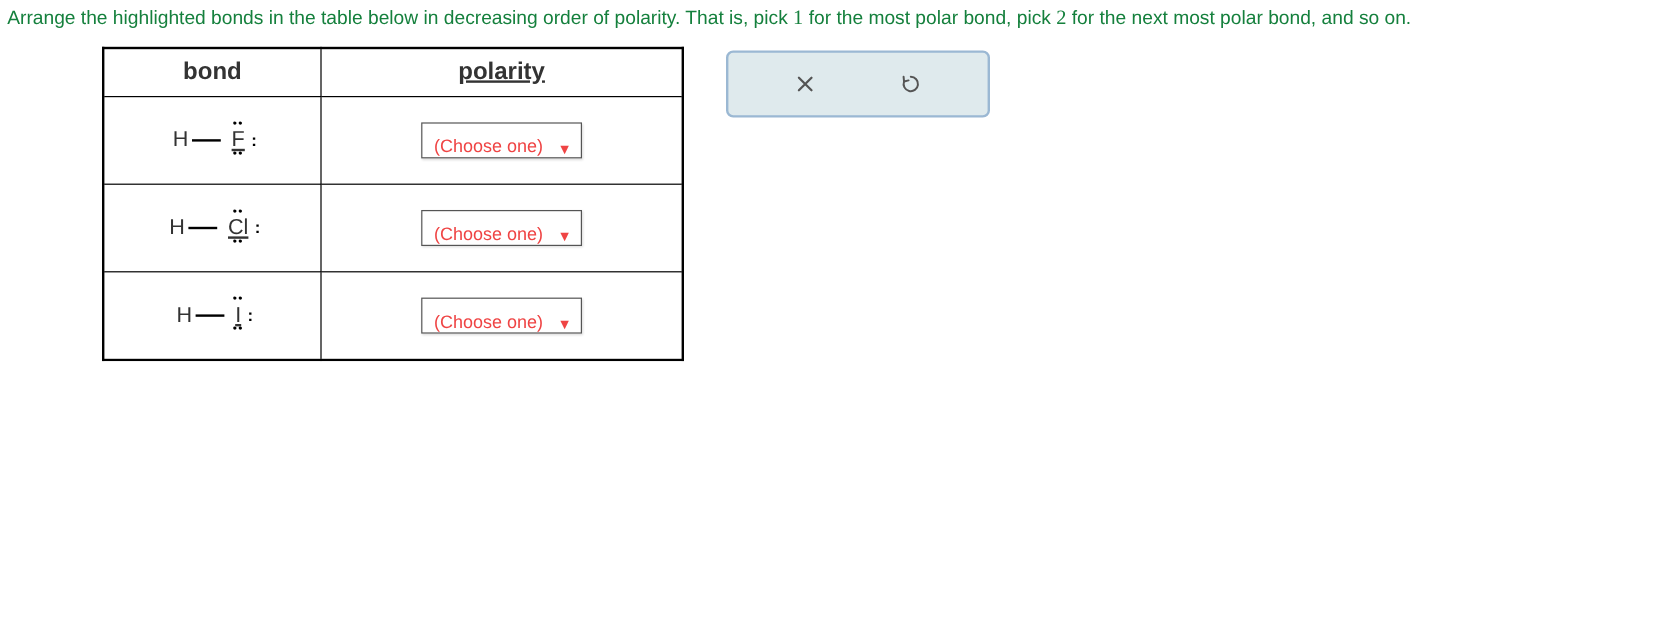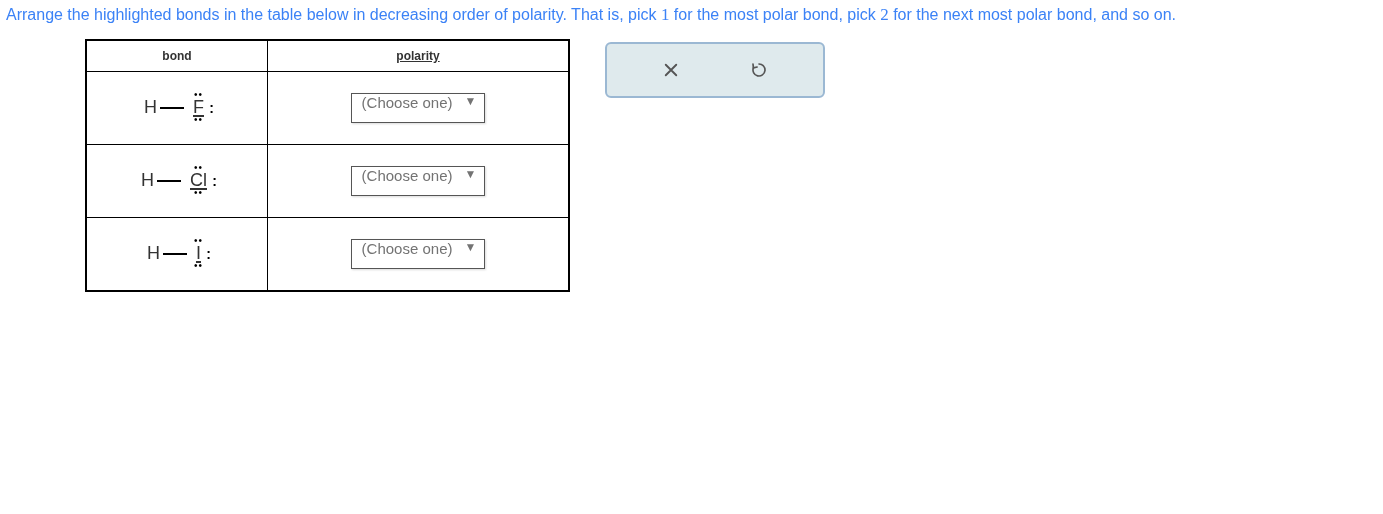--- a/index.html
+++ b/index.html
@@ -6,21 +6,21 @@
       margin: 0;
       padding: 0;
       font-family: Arial, Helvetica, sans-serif;
       color: #333;
       background: #fff;
     }
     .instructions {
       padding: 4px 6px 12px 6px;
       font-size: 16px;
       line-height: 1.35;
-      color: #3b82f6;
+      color: #15803d;
     }
     .instructions .num {
       font-family: 'Times New Roman', serif;
       font-size: 17px;
     }
     .layout {
       display: flex;
       align-items: flex-start;
     }
     .tbl {
@@ -28,21 +28,21 @@
       border-collapse: collapse;
       border: 2px solid #000;
     }
     .tbl th, .tbl td {
       border: 1px solid #000;
       vertical-align: middle;
       text-align: center;
     }
     .tbl th {
       font-weight: bold;
-      font-size: 12px;
+      font-size: 20px;
       padding: 8px 0;
     }
     .tbl th.bond-head { width: 180px; }
     .tbl th.pol-head { width: 300px; text-decoration: underline; }
     .tbl td { height: 70px; }
     .bond-cell {
       font-family: Arial, sans-serif;
       font-size: 18px;
       position: relative;
     }
@@ -78,27 +78,27 @@
     .dots-top { top: -7px; left: 50%; transform: translateX(-50%);}
     .dots-bottom { bottom: -7px; left: 50%; transform: translateX(-50%);}
     .dots-right { right: -5px; top: 50%; transform: translateY(-50%);}
     .dots-top::before, .dots-bottom::before { content:"••"; }
     .dots-right::before { content:":"; font-size:14px; font-weight:bold;}
     
     .atom-inner { background:#fff;}
     
     .dropdown {
       display:inline-flex;
-      align-items:flex-start;
+      align-items:flex-end;
       border: 1px solid #555;
       height: 28px;
       padding: 0 8px 0 10px;
       background:#fff;
       font-size:15px;
-      color:#737373;
+      color:#ef4444;
       box-shadow: 1px 1px 2px rgba(0,0,0,.15);
       cursor:pointer;
     }
     .dropdown .placeholder { margin-right:12px;}
     .dropdown .caret {
       font-size:12px;
     }
     .action-panel {
       margin-left: 35px;
       margin-top: 3px;

